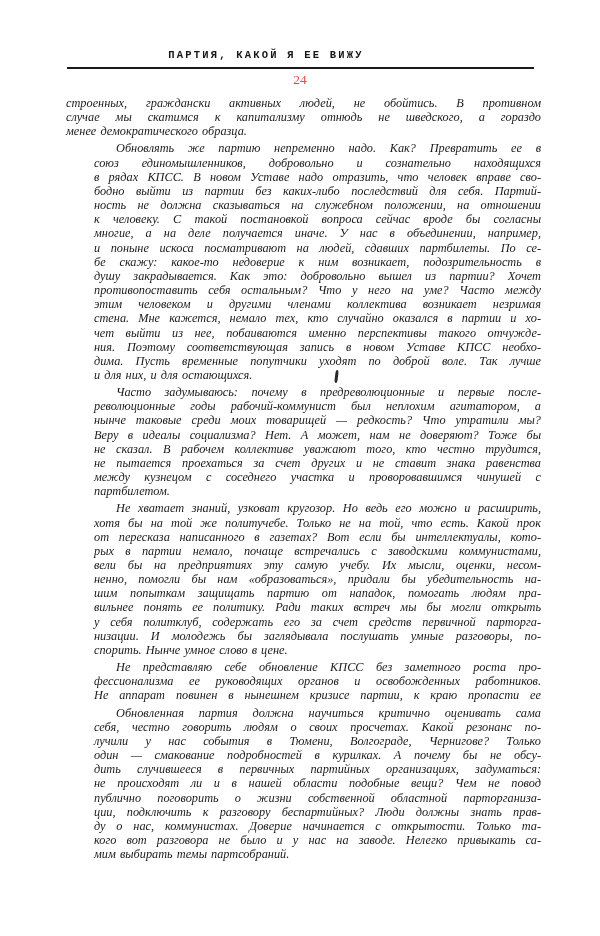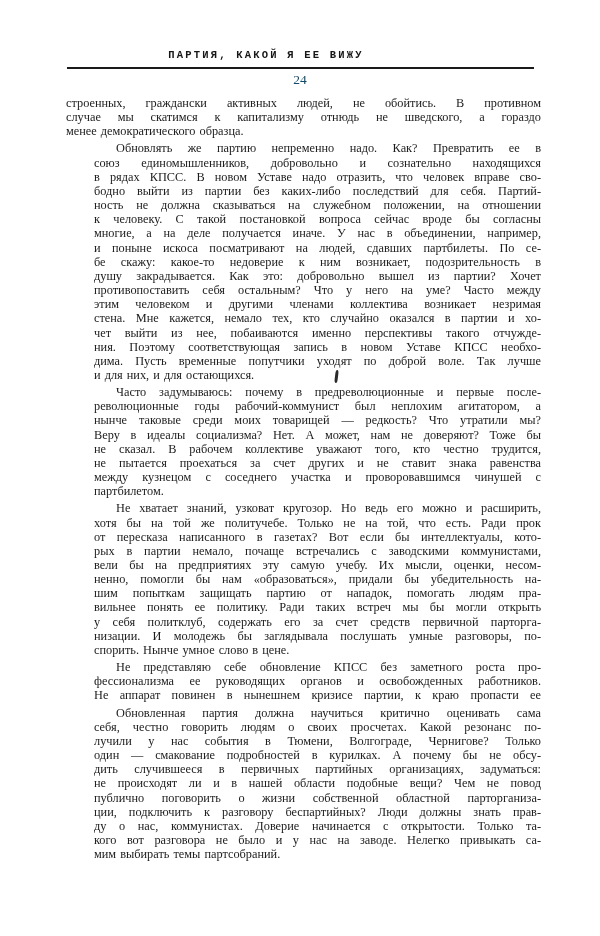--- a/index.html
+++ b/index.html
@@ -33,30 +33,31 @@
     height: 2px;
     background: #1a1a1a;
   }
   .page-number {
     position: absolute;
     top: 72px;
     left: 0;
     width: 600px;
     text-align: center;
     font-size: 13.5px;
-    color: #0c4a6e;
+    color: #ef4444;
   }
   .body-text {
     position: absolute;
     top: 96px;
     left: 66px;
     width: 475px;
     font-size: 12.3px;
     line-height: 14.15px;
     word-spacing: 1px;
+    font-style: italic;
   }
   .para { margin: 0; }
   .para + .para { margin-top: 3px; margin-left: 28px; }
   .para.indent .line:first-child { text-indent: 22px; }
   .line {
     text-align: justify;
     text-align-last: justify;
     white-space: normal;
   }
   .line.last {
@@ -112,21 +113,21 @@
       <div class="line">революционные годы рабочий-коммунист был неплохим агитатором, а</div>
       <div class="line">нынче таковые среди моих товарищей — редкость? Что утратили мы?</div>
       <div class="line">Веру в идеалы социализма? Нет. А может, нам не доверяют? Тоже бы</div>
       <div class="line">не сказал. В рабочем коллективе уважают того, кто честно трудится,</div>
       <div class="line">не пытается проехаться за счет других  и не ставит знака равенства</div>
       <div class="line">между кузнецом с соседнего участка и проворовавшимся чинушей с</div>
       <div class="line last">партбилетом.</div>
     </div>
     <div class="para indent">
       <div class="line">Не хватает знаний, узковат кругозор. Но ведь его можно и расширить,</div>
-      <div class="line">хотя бы на той же политучебе. Только не на той, что есть. Ради прок</div>
+      <div class="line">хотя бы на той же политучебе. Только не на той, что есть. Какой прок</div>
       <div class="line">от пересказа написанного в газетах? Вот если бы интеллектуалы, кото-</div>
       <div class="line">рых в партии немало, почаще встречались с заводскими коммунистами,</div>
       <div class="line">вели бы на предприятиях эту самую учебу. Их мысли, оценки, несом-</div>
       <div class="line">ненно, помогли бы нам «образоваться», придали бы убедительность на-</div>
       <div class="line">шим попыткам защищать партию от нападок, помогать людям пра-</div>
       <div class="line">вильнее понять ее политику. Ради таких встреч мы бы могли открыть</div>
       <div class="line">у себя политклуб, содержать его за счет средств первичной парторга-</div>
       <div class="line">низации. И молодежь бы заглядывала послушать умные разговоры, по-</div>
       <div class="line last">спорить. Нынче умное слово в цене.</div>
     </div>

